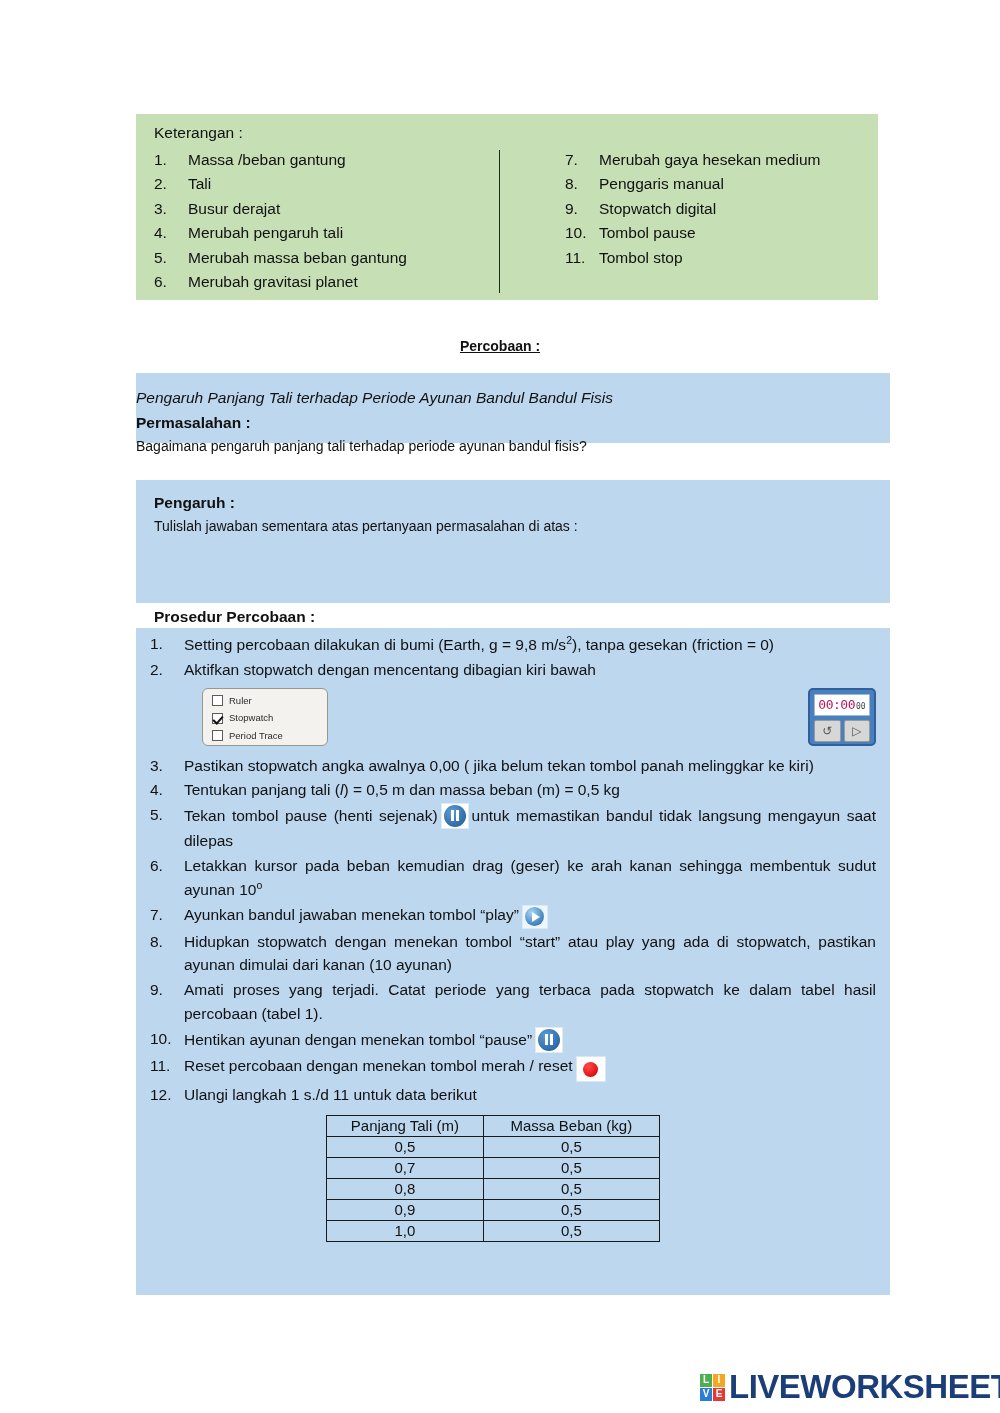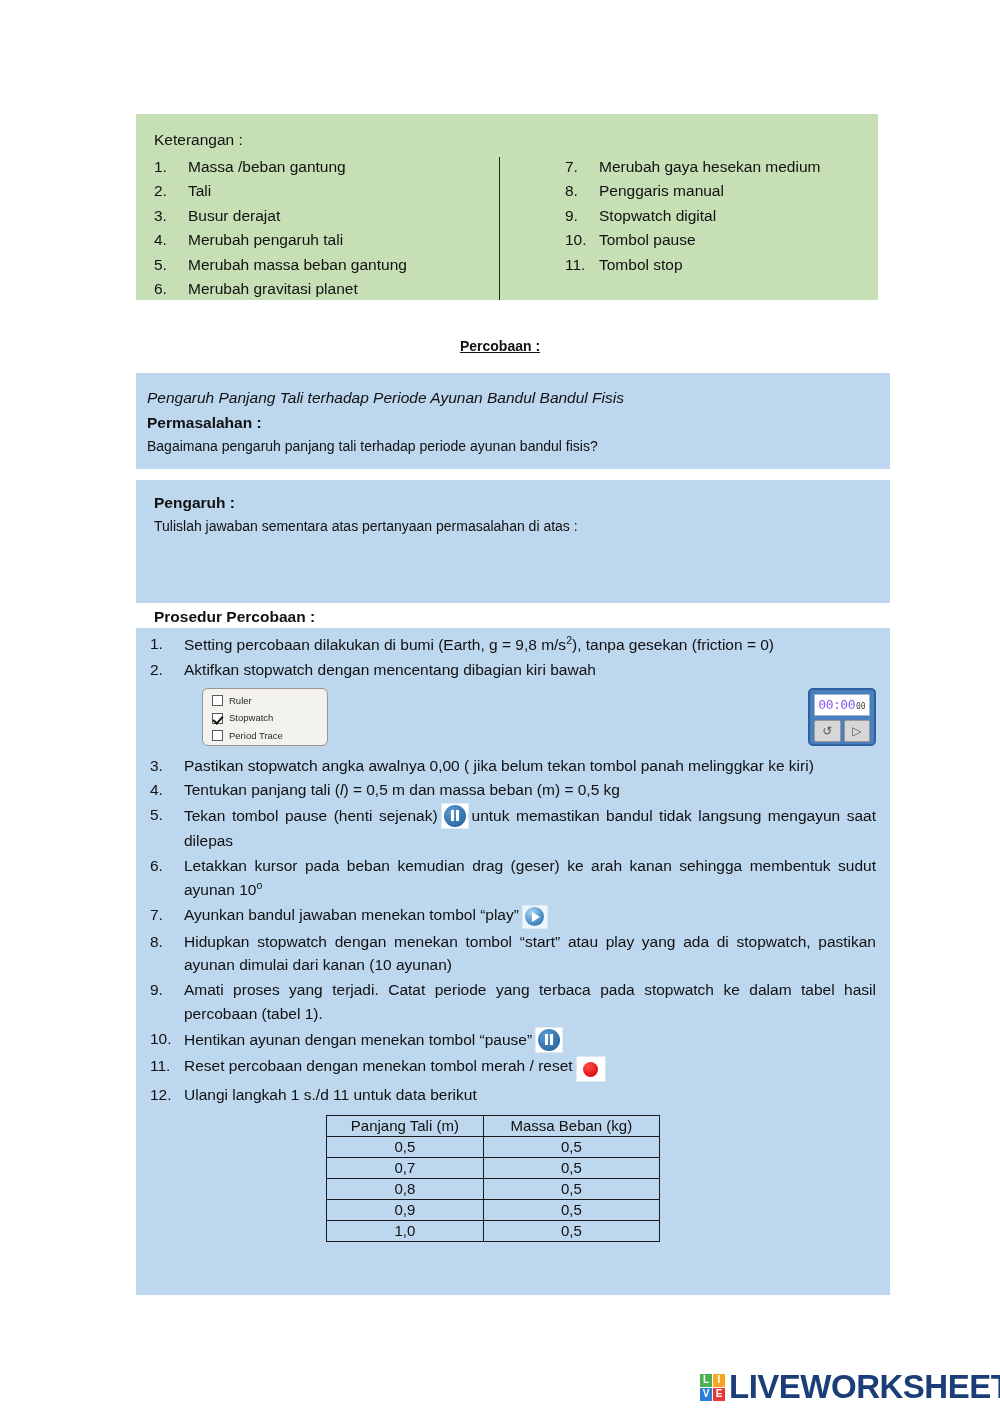--- a/index.html
+++ b/index.html
@@ -18,21 +18,21 @@
 
   
   .keterangan-box {
     position: absolute;
     left: 136px;
     top: 114px;
     width: 742px;
     height: 186px;
     background: #c6dfb4;
     box-sizing: border-box;
-    padding: 10px 0 0 0;
+    padding: 3px 0 0 0;
   }
   .keterangan-title {
     font-size: 15.5px;
     margin: 4px 0 2px 18px;
     line-height: 1.6;
   }
   .keterangan-cols {
     display: flex;
     position: relative;
     margin-top: 0px;
@@ -83,22 +83,22 @@
   
   .blue-box {
     position: absolute;
     background: #bdd7ee;
     box-sizing: border-box;
   }
   #permasalahan-box {
     left: 136px;
     top: 373px;
     width: 754px;
-    height: 96px;
-    padding: 12px 18px 0 11px;
+    height: 70px;
+    padding: 12px 18px 0 0;
   }
   #hipotesis-box {
     left: 136px;
     top: 480px;
     width: 754px;
     height: 123px;
     padding: 10px 18px 0 18px;
   }
   #prosedur-box {
     left: 136px;
@@ -297,21 +297,21 @@
     border: 1px solid #9fb8d4;
     height: 20px;
     display: flex;
     align-items: baseline;
     justify-content: center;
     border-radius: 1px;
   }
   .sw-main {
     font-family: "DejaVu Sans Mono", monospace;
     font-size: 13px;
-    color: #8b5cf6;
+    color: #be185d;
     letter-spacing: -0.5px;
   }
   .sw-cs {
     font-family: "DejaVu Sans Mono", monospace;
     font-size: 8px;
     color: #444444;
     margin-left: 1px;
   }
   .sw-buttons {
     display: flex;

